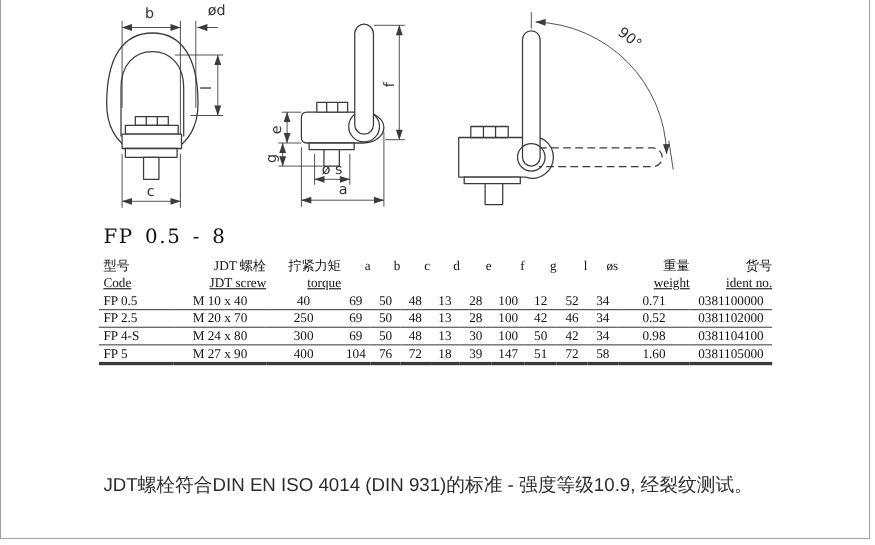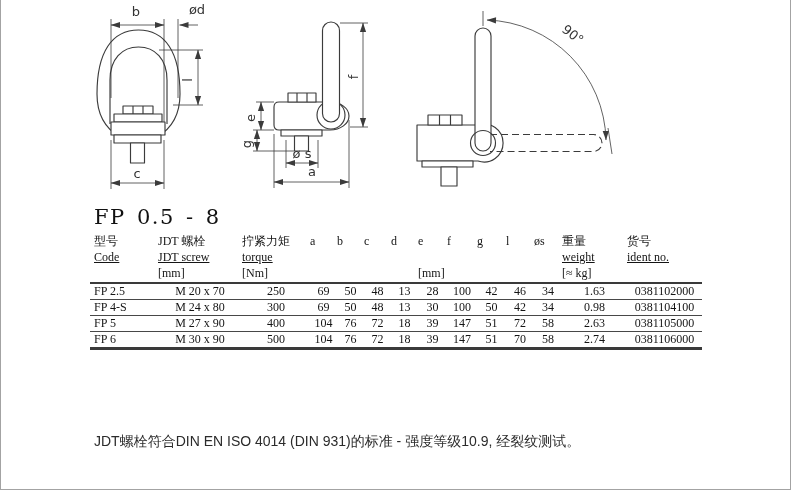--- a/index.html
+++ b/index.html
@@ -12,44 +12,44 @@
     border-left:1px solid #a3a3a3; border-right:1px solid #a3a3a3;
     border-bottom:1px solid #a3a3a3;
   }
   .drawings { position:absolute; left:0; top:0; }
   .outline { fill:none; stroke:#3b3b3b; stroke-width:1.15; stroke-linejoin:round; }
   .solid   { fill:#ffffff; stroke:#3b3b3b; stroke-width:1.15; stroke-linejoin:round; }
   .dim     { fill:none; stroke:#3b3b3b; stroke-width:0.8; }
   .dashed  { fill:none; stroke:#3b3b3b; stroke-width:1.15; stroke-dasharray:7 4; }
   .dimtext { font-family:"DejaVu Sans", sans-serif; font-size:13px; fill:#333333; }
   .page-title {
-    position:absolute; left:94px; top:205px; font-size:21px;
+    position:absolute; left:94px; top:205px; font-size:18px;
     letter-spacing:1.5px; word-spacing:3px; color:#111;
     font-family:"DejaVu Serif", serif;
     text-align:right;
   }
   table.spec {
     position:absolute; left:90px; top:231px; width:612px;
     border-collapse:collapse; table-layout:fixed;
     font-size:12px; color:#141414;
   }
-  table.spec th { font-weight:normal; padding:0; text-align:left; vertical-align:bottom; line-height:1.3; }
+  table.spec th { font-weight:normal; padding:0; text-align:right; vertical-align:bottom; line-height:1.3; }
   table.spec thead tr.h1 th { height:19px; }
   table.spec thead tr.h2 th { height:14px;text-decoration:underline; }
   table.spec thead tr.h3 th { height:16px; border-bottom:2px solid #3a3a3a; }
   table.spec th.left, table.spec td.col-code { text-align:left; padding-left:4px; }
   table.spec tbody td {
     text-align:center; height:15px; line-height:15px; padding:0;
     border-bottom:1.5px solid #474747; white-space:nowrap;
   }
   table.spec tbody tr:nth-child(5) td,
   table.spec tbody tr:last-child td { border-bottom:3px solid #3a3a3a; }
   .footer {
     position:absolute; left:94px; top:434px;
-    font-family:"Liberation Sans", sans-serif; font-size:14px;
+    font-family:"Liberation Sans", sans-serif; font-size:17px;
     line-height:14.5px; color:#2b2b2b;
   }
 </style>
 </head>
 <body>
 
 <div class="page-frame"></div>
 
 <svg class="drawings" width="795" height="212" viewBox="0 0 795 212">
   <defs>
@@ -190,52 +190,52 @@
       <th></th>
         <th></th>
       <th></th>
         <th></th>
       <th></th>
         <th></th>
       <th></th>
       <th>weight</th>
       <th>ident no.</th>
     </tr>
-    <tr class="h3">
-      <th></th>
-      <th>[mm]</th>
-      <th>[Nm]</th>
-      <th></th>
-        <th></th>
-      <th></th>
-        <th></th>
-      <th>[mm]</th>
-      <th></th>
-        <th></th>
-      <th></th>
-        <th></th>
-      <th>[≈ kg]</th>
-      <th></th>
-    </tr>
   </thead>
   <tbody>
+      <tr>
+        <td class="col-code">FP 0.5</td>
+        <td>M 10 x 40</td>
+        <td>40</td>
+        <td>69</td>
+        <td>50</td>
+        <td>48</td>
+        <td>13</td>
+        <td>28</td>
+        <td>100</td>
+        <td>12</td>
+        <td>52</td>
+        <td>34</td>
+        <td>0.71</td>
+        <td>0381100000</td>
+      </tr>
       <tr>
         <td class="col-code">FP 2.5</td>
         <td>M 20 x 70</td>
         <td>250</td>
         <td>69</td>
         <td>50</td>
         <td>48</td>
         <td>13</td>
         <td>28</td>
         <td>100</td>
         <td>42</td>
         <td>46</td>
         <td>34</td>
-        <td>1.63</td>
+        <td>0.52</td>
         <td>0381102000</td>
       </tr>
       <tr>
         <td class="col-code">FP 4-S</td>
         <td>M 24 x 80</td>
         <td>300</td>
         <td>69</td>
         <td>50</td>
         <td>48</td>
         <td>13</td>
@@ -253,37 +253,21 @@
         <td>400</td>
         <td>104</td>
         <td>76</td>
         <td>72</td>
         <td>18</td>
         <td>39</td>
         <td>147</td>
         <td>51</td>
         <td>72</td>
         <td>58</td>
-        <td>2.63</td>
+        <td>1.60</td>
         <td>0381105000</td>
-      </tr>
-      <tr>
-        <td class="col-code">FP 6</td>
-        <td>M 30 x 90</td>
-        <td>500</td>
-        <td>104</td>
-        <td>76</td>
-        <td>72</td>
-        <td>18</td>
-        <td>39</td>
-        <td>147</td>
-        <td>51</td>
-        <td>70</td>
-        <td>58</td>
-        <td>2.74</td>
-        <td>0381106000</td>
       </tr>
     </tbody>
 </table>
 
 <div class="footer">
   <div>JDT螺栓符合DIN EN ISO 4014 (DIN 931)的标准 - 强度等级10.9, 经裂纹测试。</div>
 </div>
 
 </body></html>

